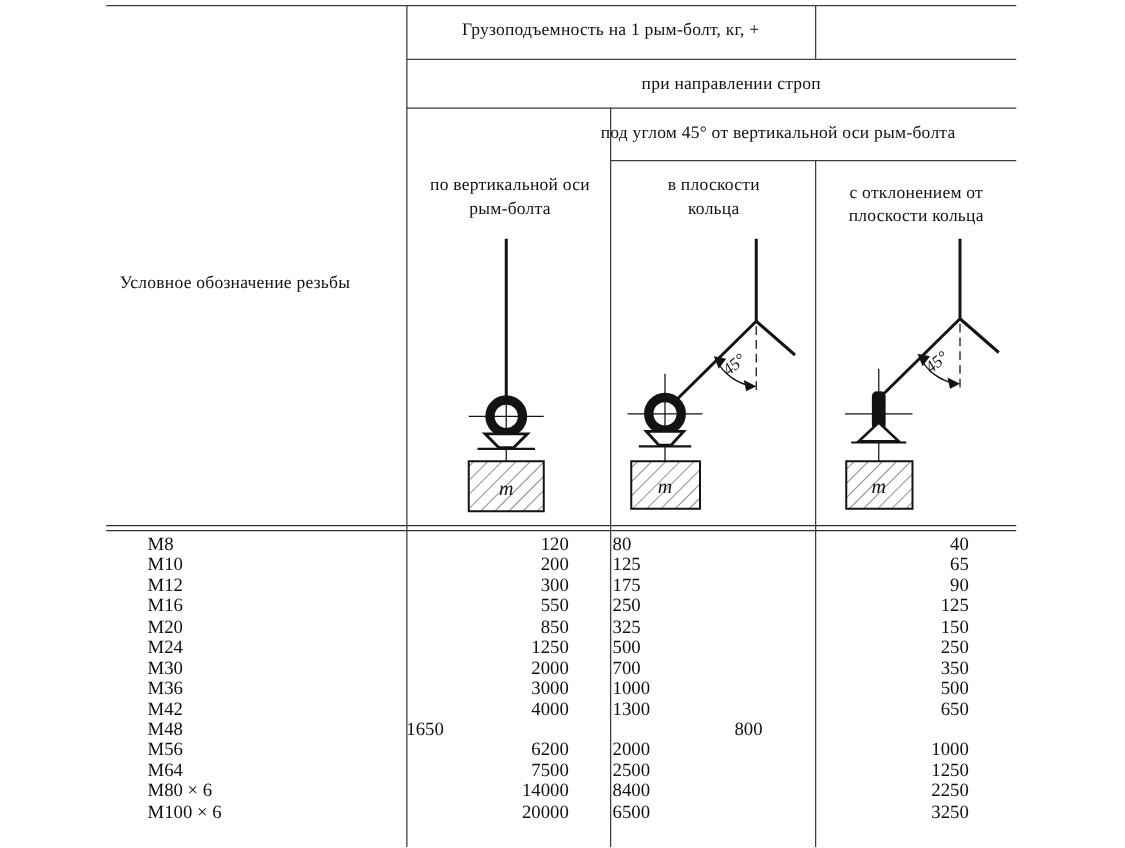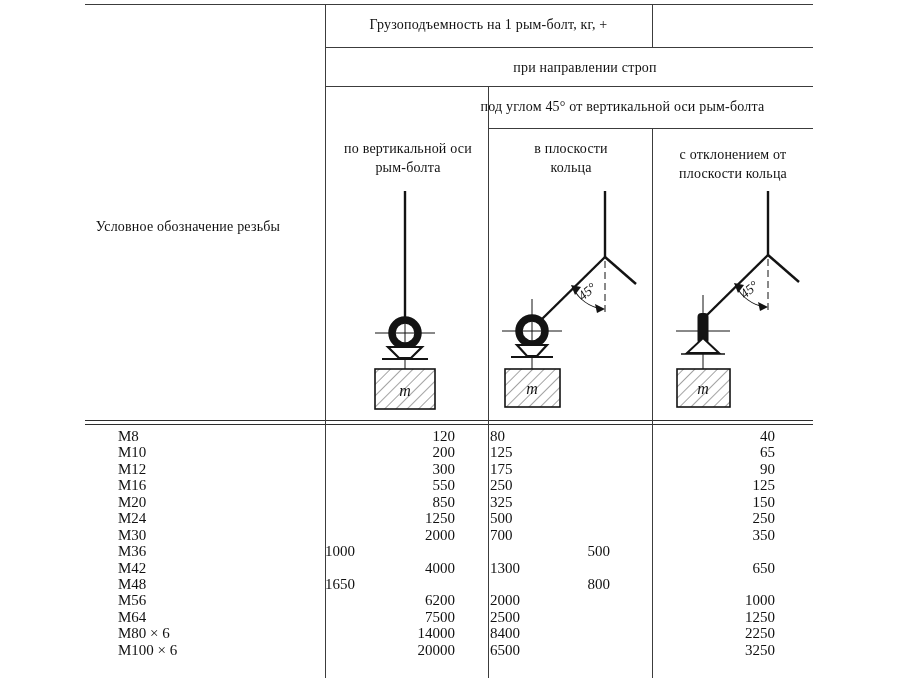--- a/index.html
+++ b/index.html
@@ -145,20 +145,21 @@
         <div class="dcell c3">250</div>
       </div>
       <div class="drow">
         <div class="dcell c0">M30</div>
         <div class="dcell c1">2000</div>
         <div class="dcell c2">700</div>
         <div class="dcell c3">350</div>
       </div>
       <div class="drow">
         <div class="dcell c0">M36</div>
+        <div class="dcell c1">3000</div>
         <div class="dcell c2">1000</div>
         <div class="dcell c3">500</div>
       </div>
       <div class="drow">
         <div class="dcell c0">M42</div>
         <div class="dcell c1">4000</div>
         <div class="dcell c2">1300</div>
         <div class="dcell c3">650</div>
       </div>
       <div class="drow">

